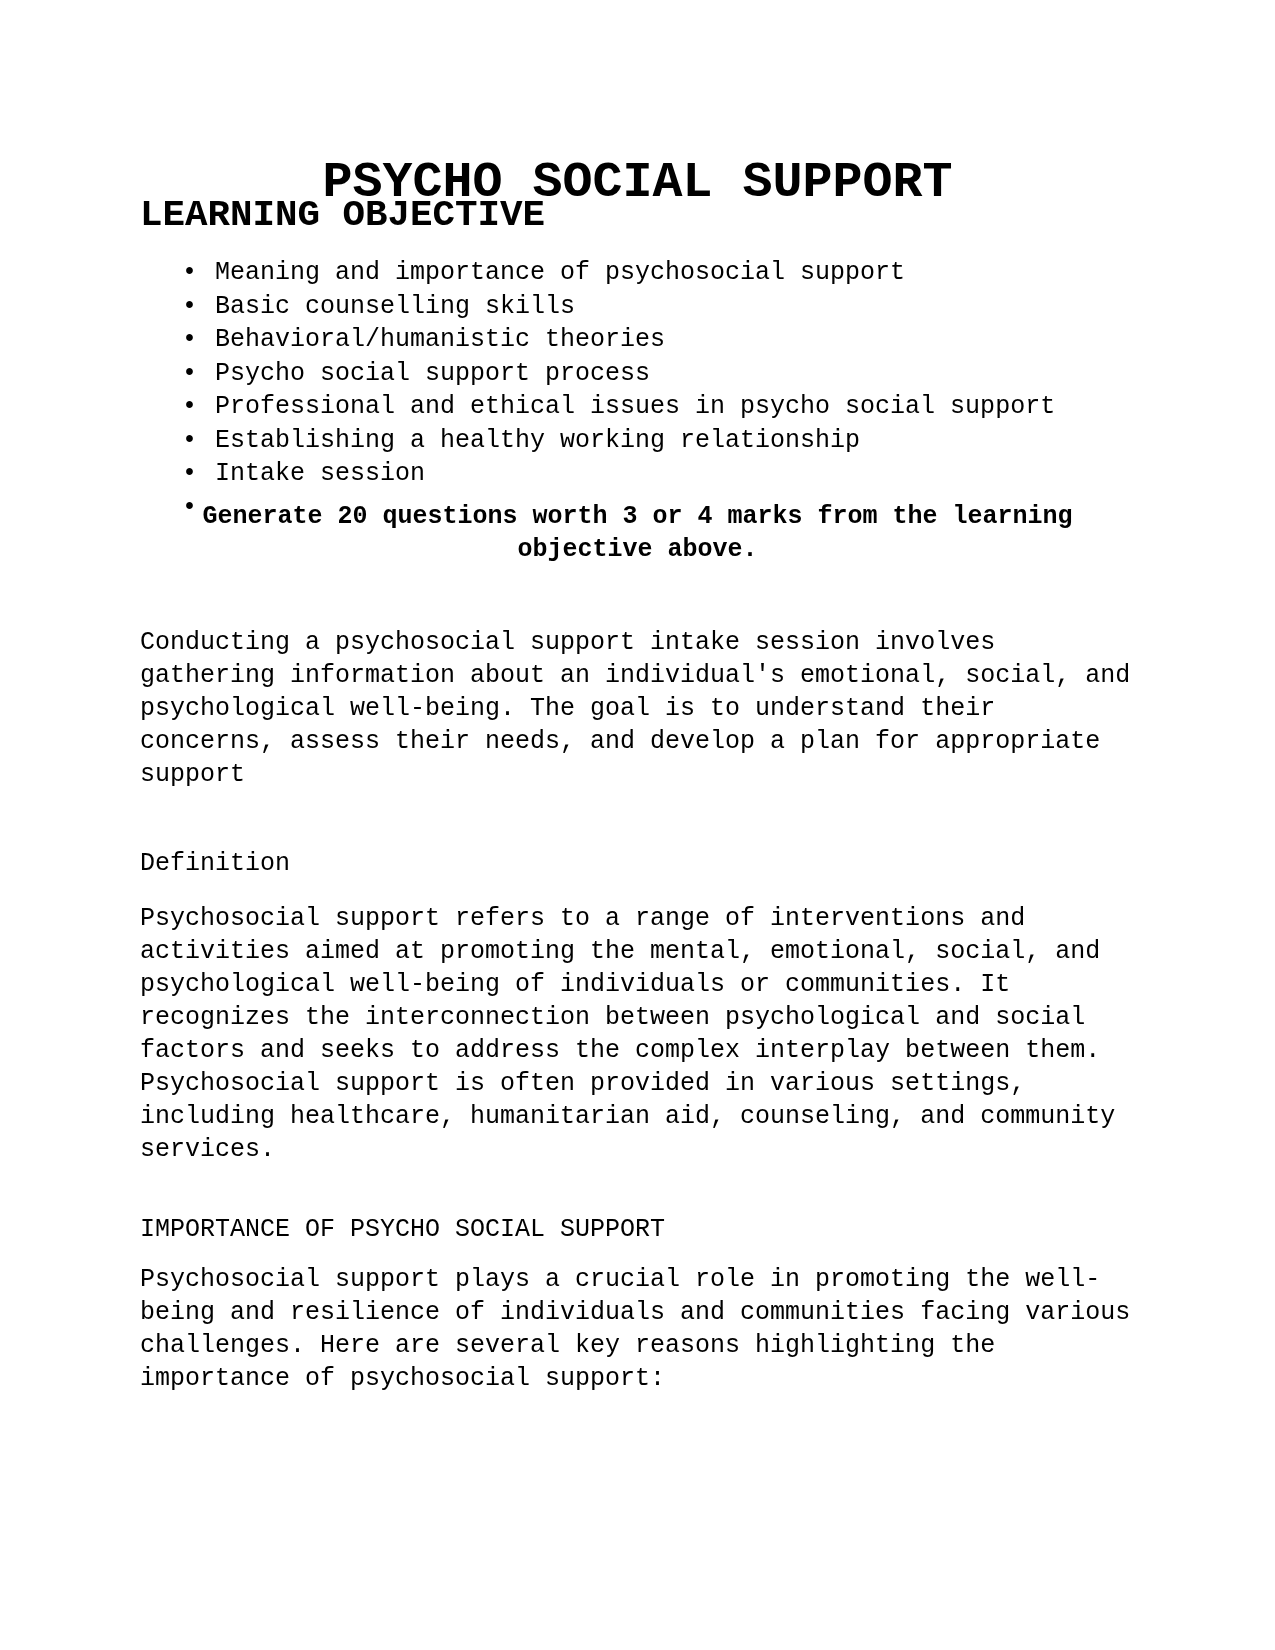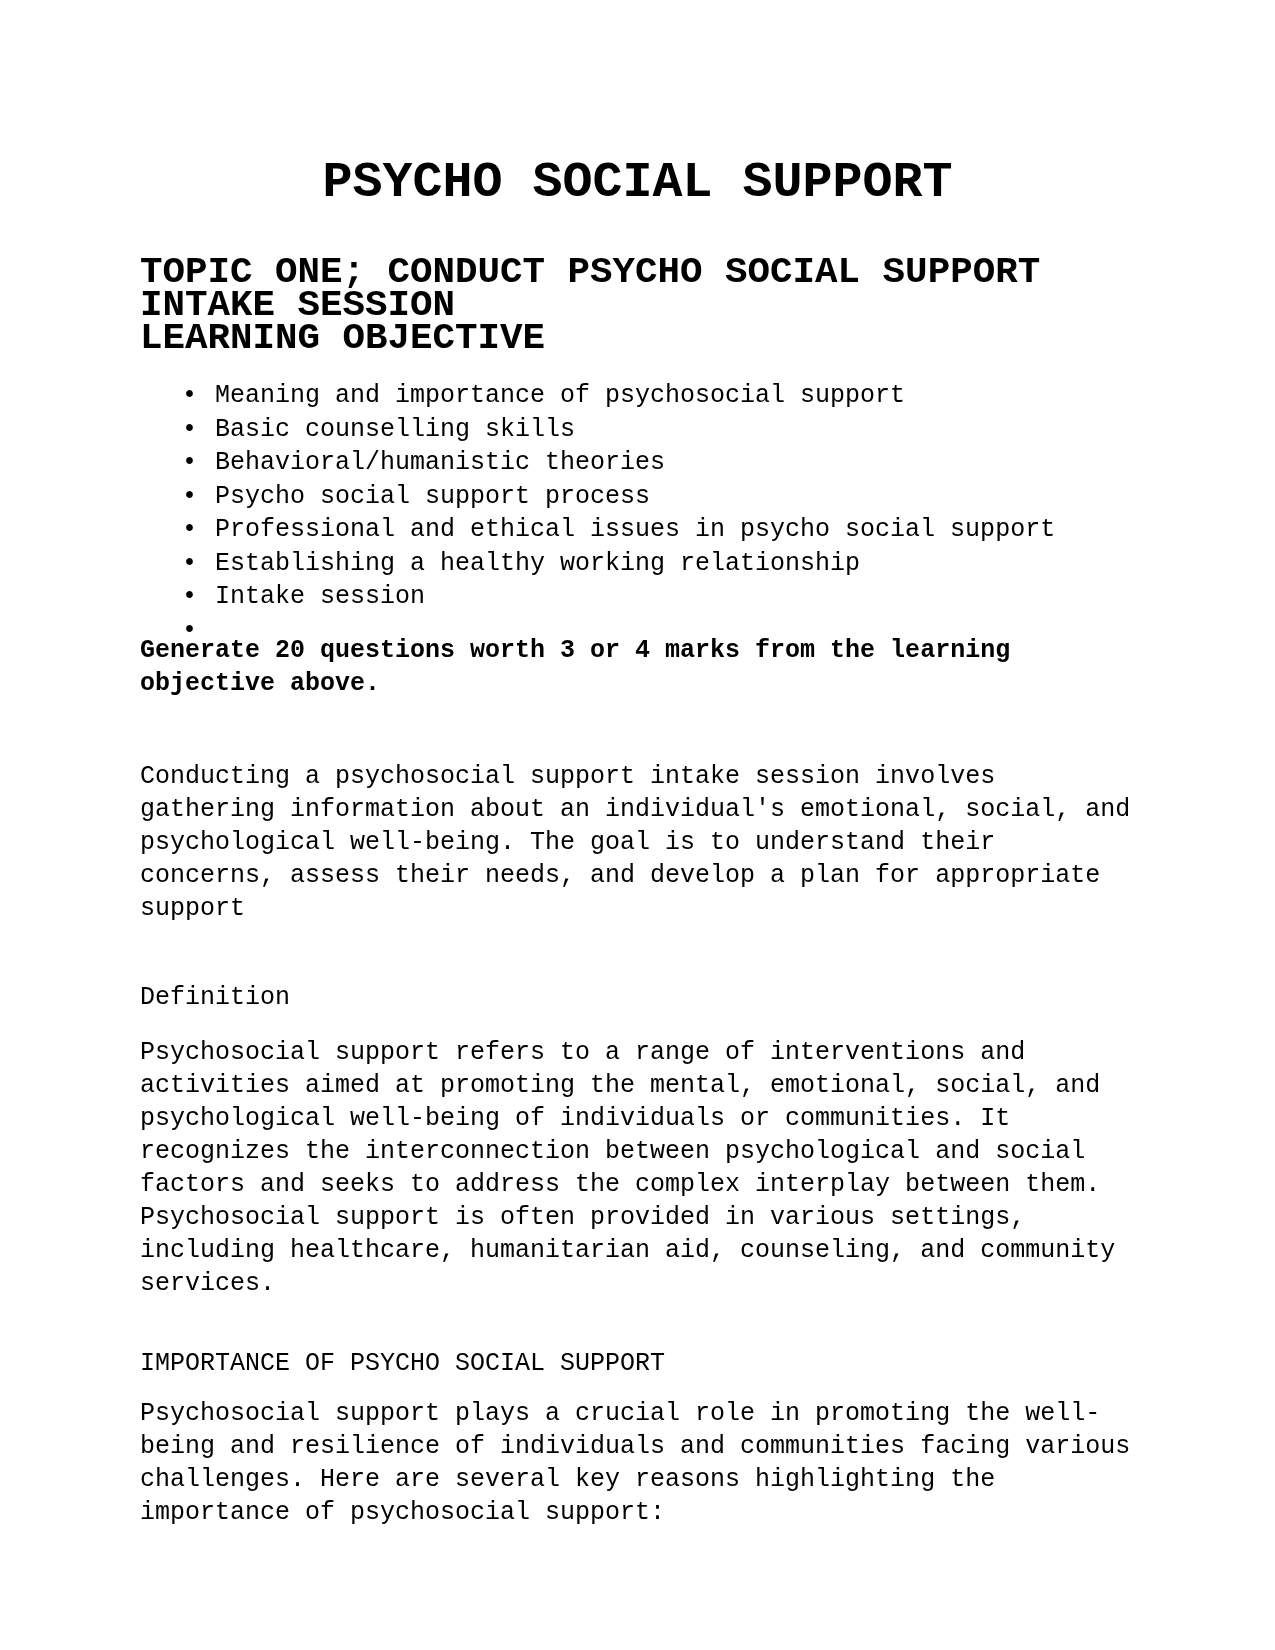--- a/index.html
+++ b/index.html
@@ -44,39 +44,39 @@
     padding-left: 75px;
     line-height: 33.5px;
   }
   ul.objectives li .bullet {
     position: absolute;
     left: 42px;
     top: 0;
     font-size: 25px;
   }
   .generate-instruction {
-    margin-top: 20px;
+    margin-top: 9px;
     font-weight: bold;
+    text-align: center;
   }
   .para-intro      { margin-top: 60px; }
   .definition-heading { margin-top: 56px; }
   .para-definition { margin-top: 22px; }
   .importance-heading { margin-top: 47px; }
   .para-importance { margin-top: 17px; }
   .numbered-item   { margin-top: 54px; }
   .numbered-item .item-label { font-weight: bold; }
 </style>
 </head>
 <body>
 
 <div class="page">
 
   <h1 class="doc-title">PSYCHO SOCIAL SUPPORT</h1>
 
-  <h2 class="topic-heading">TOPIC ONE; CONDUCT PSYCHO SOCIAL SUPPORT INTAKE SESSION</h2>
 
   <h2 class="learning-heading">LEARNING OBJECTIVE</h2>
 
   <ul class="objectives">
     <li>
       <span class="bullet">•</span>
       <span>Meaning and importance of psychosocial support</span>
     </li>
     <li>
       <span class="bullet">•</span>

